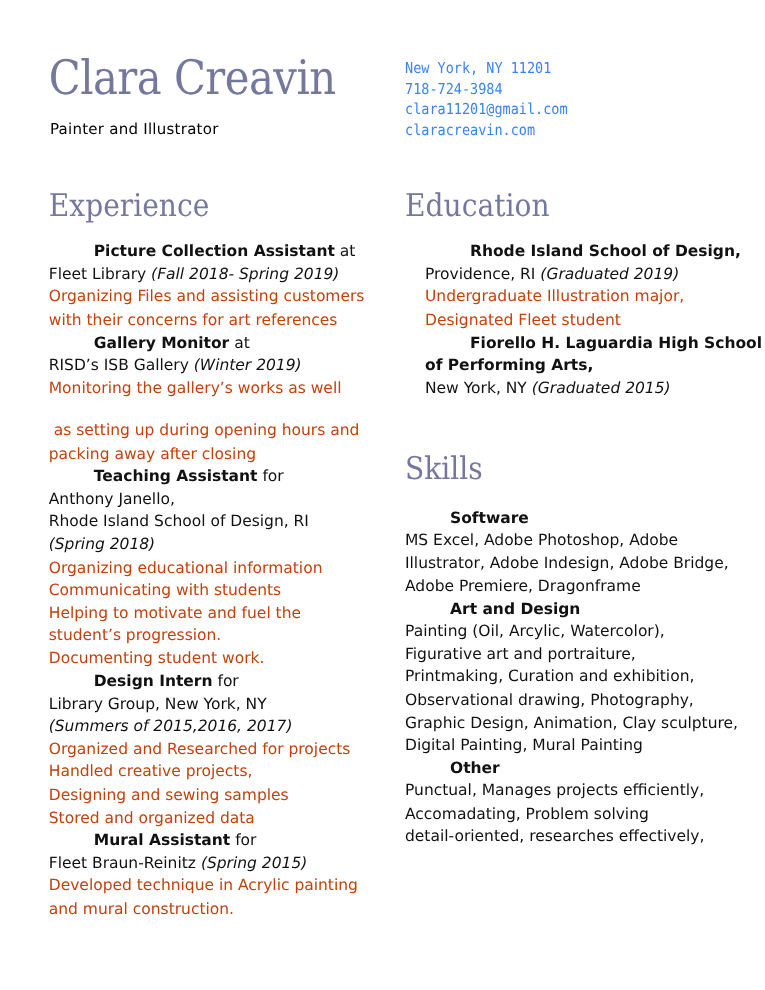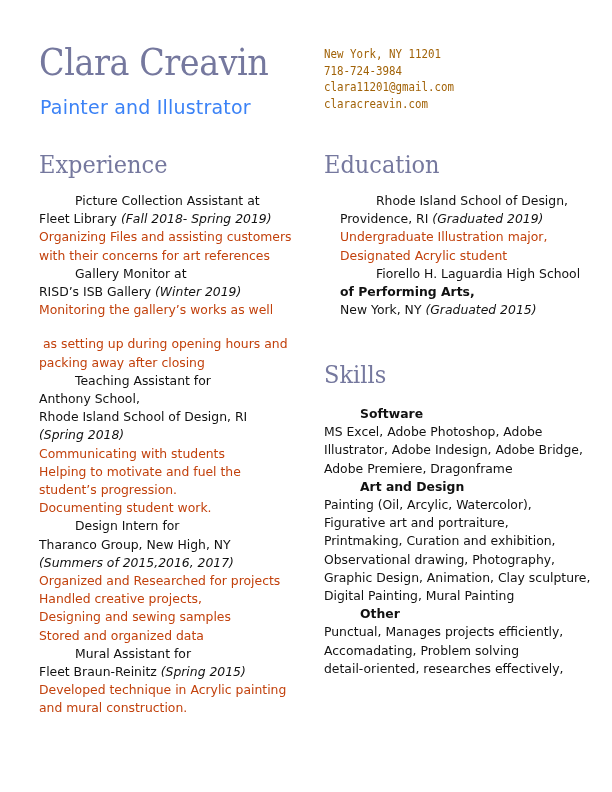--- a/index.html
+++ b/index.html
@@ -2,31 +2,31 @@
 <html><head>
 <meta charset="utf-8">
 <style>
   html, body { margin: 0; padding: 0; background: #ffffff; }
   body { width: 612px; height: 792px; position: relative; overflow: hidden;
          font-family: "DejaVu Sans", sans-serif; }
   .page { position: absolute; left: 4px; top: 0; width: 612px; height: 792px; }
   .name { position: absolute; left: 35px; top: 40px; font-family: "DejaVu Serif", serif;
           font-size: 38px; color: #75789e; letter-spacing: -0.5px; white-space: nowrap;
           transform: scaleX(0.88); transform-origin: left top; }
-  .subtitle { position: absolute; left: 36px; top: 96px; font-size: 19px; color: #3b82f6;
+  .subtitle { position: absolute; left: 36px; top: 96px; font-size: 12px; color: #000000;
               letter-spacing: 0.2px; }
   .contact { position: absolute; left: 320px; top: 46px; font-family: "DejaVu Sans Mono", monospace;
-             font-size: 12px; color: #a16207; line-height: 16.5px; }
+             font-size: 12px; color: #3b82f6; line-height: 16.5px; }
   .contact div { white-space: nowrap; transform: scaleX(0.9); transform-origin: left; }
   .section-heading { position: absolute; font-family: "DejaVu Serif", serif; font-size: 25px;
                      color: #75789e; white-space: nowrap; transform: scaleX(0.9); transform-origin: left top; }
   .col { position: absolute; font-size: 12.4px; line-height: 18.2px; color: #111; }
   .col .row { white-space: nowrap; }
   .title-line { padding-left: 36px; }
-  .title-line b { font-weight: normal; color: #111; }
+  .title-line b { font-weight: bold; color: #111; }
   .desc { color: #c2410c; }
   .ital { font-style: italic; }
   .skill-head { padding-left: 36px; font-weight: bold; }
 </style>
 </head>
 <body>
 
 <div class="page">
   <div class="name">Clara Creavin</div>
   <div class="subtitle">Painter and Illustrator</div>
@@ -45,48 +45,49 @@
     <div class="row desc">Organizing Files and assisting customers</div>
     <div class="row desc">with their concerns for  art references</div>
 
     <div class="row title-line"><b>Gallery Monitor</b><span> at</span></div>
     <div class="row"><span>RISD’s ISB Gallery </span><span class="ital">(Winter 2019)</span></div>
     <div class="row desc">Monitoring the gallery’s works as well</div>
     <div class="row desc" style="white-space:pre;margin-top:16px;"> as setting up during opening hours and</div>
     <div class="row desc">packing away after closing</div>
 
     <div class="row title-line"><b>Teaching Assistant</b><span> for</span></div>
-    <div class="row">Anthony School,</div>
+    <div class="row">Anthony Janello,</div>
     <div class="row">Rhode Island School of Design, RI</div>
     <div class="row ital">(Spring 2018)</div>
+    <div class="row desc">Organizing educational information</div>
     <div class="row desc">Communicating with students</div>
     <div class="row desc">Helping to motivate and fuel the</div>
     <div class="row desc">student’s progression.</div>
     <div class="row desc">Documenting student work.</div>
 
     <div class="row title-line"><b>Design Intern</b><span> for</span></div>
-    <div class="row">Tharanco Group, New High, NY</div>
+    <div class="row">Library Group, New York, NY</div>
     <div class="row ital">(Summers of 2015,2016, 2017)</div>
     <div class="row desc">Organized and Researched for projects</div>
     <div class="row desc">Handled creative projects,</div>
     <div class="row desc">Designing and sewing samples</div>
     <div class="row desc">Stored and organized data</div>
 
     <div class="row title-line"><b>Mural Assistant</b><span> for</span></div>
     <div class="row"><span>Fleet Braun-Reinitz </span><span class="ital">(Spring 2015)</span></div>
     <div class="row desc">Developed technique in Acrylic painting</div>
     <div class="row desc">and mural construction.</div>
   </div>
 
   <div class="section-heading" style="left:320px; top:150px;">Education</div>
   <div class="col" style="left:320px; top:192px; width:270px;margin-left:16px;">
     <div class="row title-line"><b>Rhode Island School of Design,</b></div>
     <div class="row"><span>Providence, RI </span><span class="ital">(Graduated 2019)</span></div>
     <div class="row desc">Undergraduate Illustration major,</div>
-    <div class="row desc">Designated Acrylic student</div>
+    <div class="row desc">Designated Fleet student</div>
     <div class="row title-line"><b>Fiorello H. Laguardia High School</b></div>
     <div class="row"><b>of Performing Arts,</b></div>
     <div class="row"><span>New York, NY </span><span class="ital">(Graduated 2015)</span></div>
   </div>
 
   <div class="section-heading" style="left:320px; top:360px;">Skills</div>
   <div class="col" style="left:320px; top:405px; width:280px;">
     <div class="row skill-head">Software</div>
     <div class="row">MS Excel, Adobe Photoshop, Adobe</div>
     <div class="row">Illustrator, Adobe Indesign, Adobe Bridge,</div>

